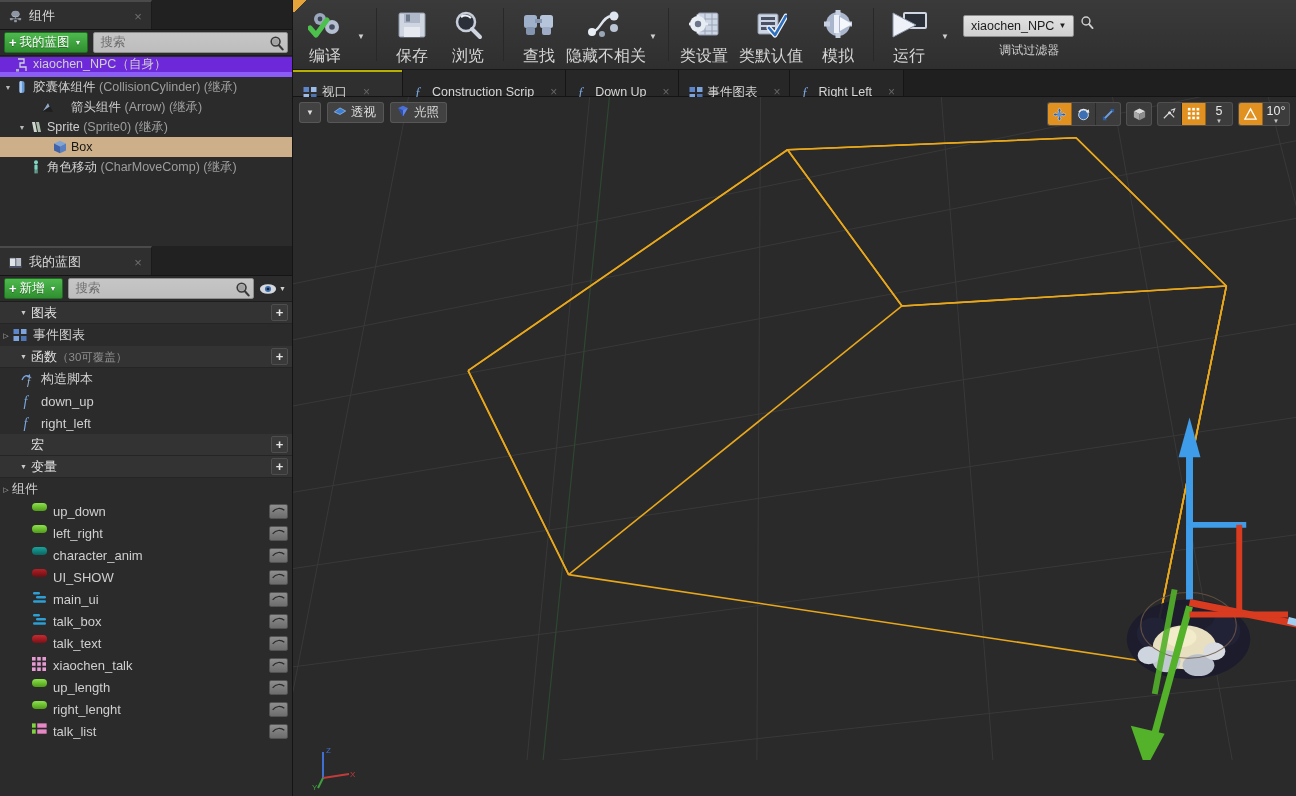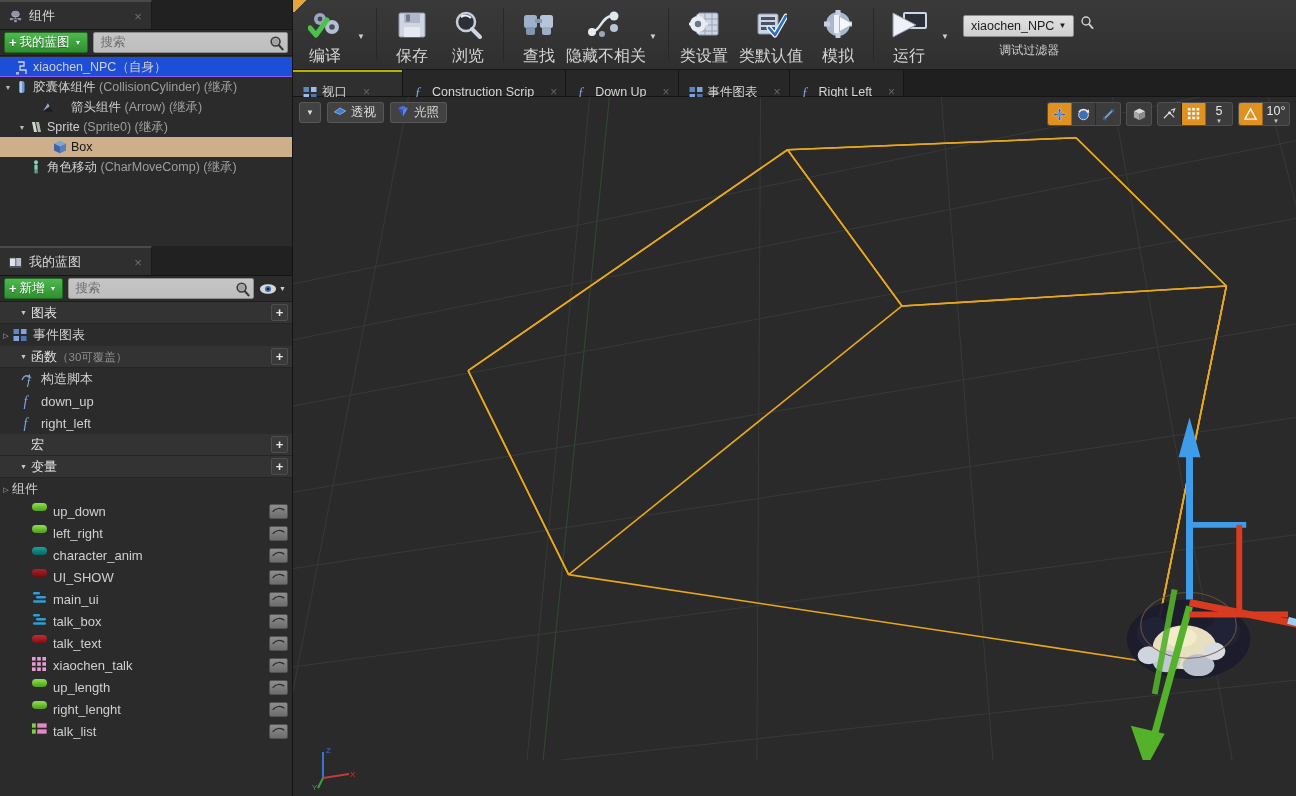--- a/index.html
+++ b/index.html
@@ -88,21 +88,21 @@
   
   #comp-tree {
     flex: none; height: 190px; background: #2b2b2b; overflow: hidden;
     padding-top: 1px;
   }
   .tree-row {
     height: 20px; display: flex; align-items: center;
     font-size: 12.5px; color: #cfcfcf; padding-right: 6px;
     white-space: nowrap; cursor: default;
   }
-  .tree-row.root { background: #1d4ed8; border-bottom: 1px solid #8b5cf6; align-items: flex-end; }
+  .tree-row.root { background: #6d28d9; border-bottom: 5px solid #8b5cf6; }
   .tree-row.sel { background: #cdb089; color: #161616; }
   .tree-row .disc {
     width: 12px; flex:none; text-align:center; font-size: 7px; color:#b9b9b9;
     line-height: 1;
   }
   .tree-row .ico { width: 16px; height: 16px; flex:none; margin-right: 3px; }
   .tree-row .nm { overflow: hidden; text-overflow: ellipsis; }
   .tree-row .sub { color: #9d9d9d; }
   .tree-row.sel .sub { color:#4a4030; }
 

